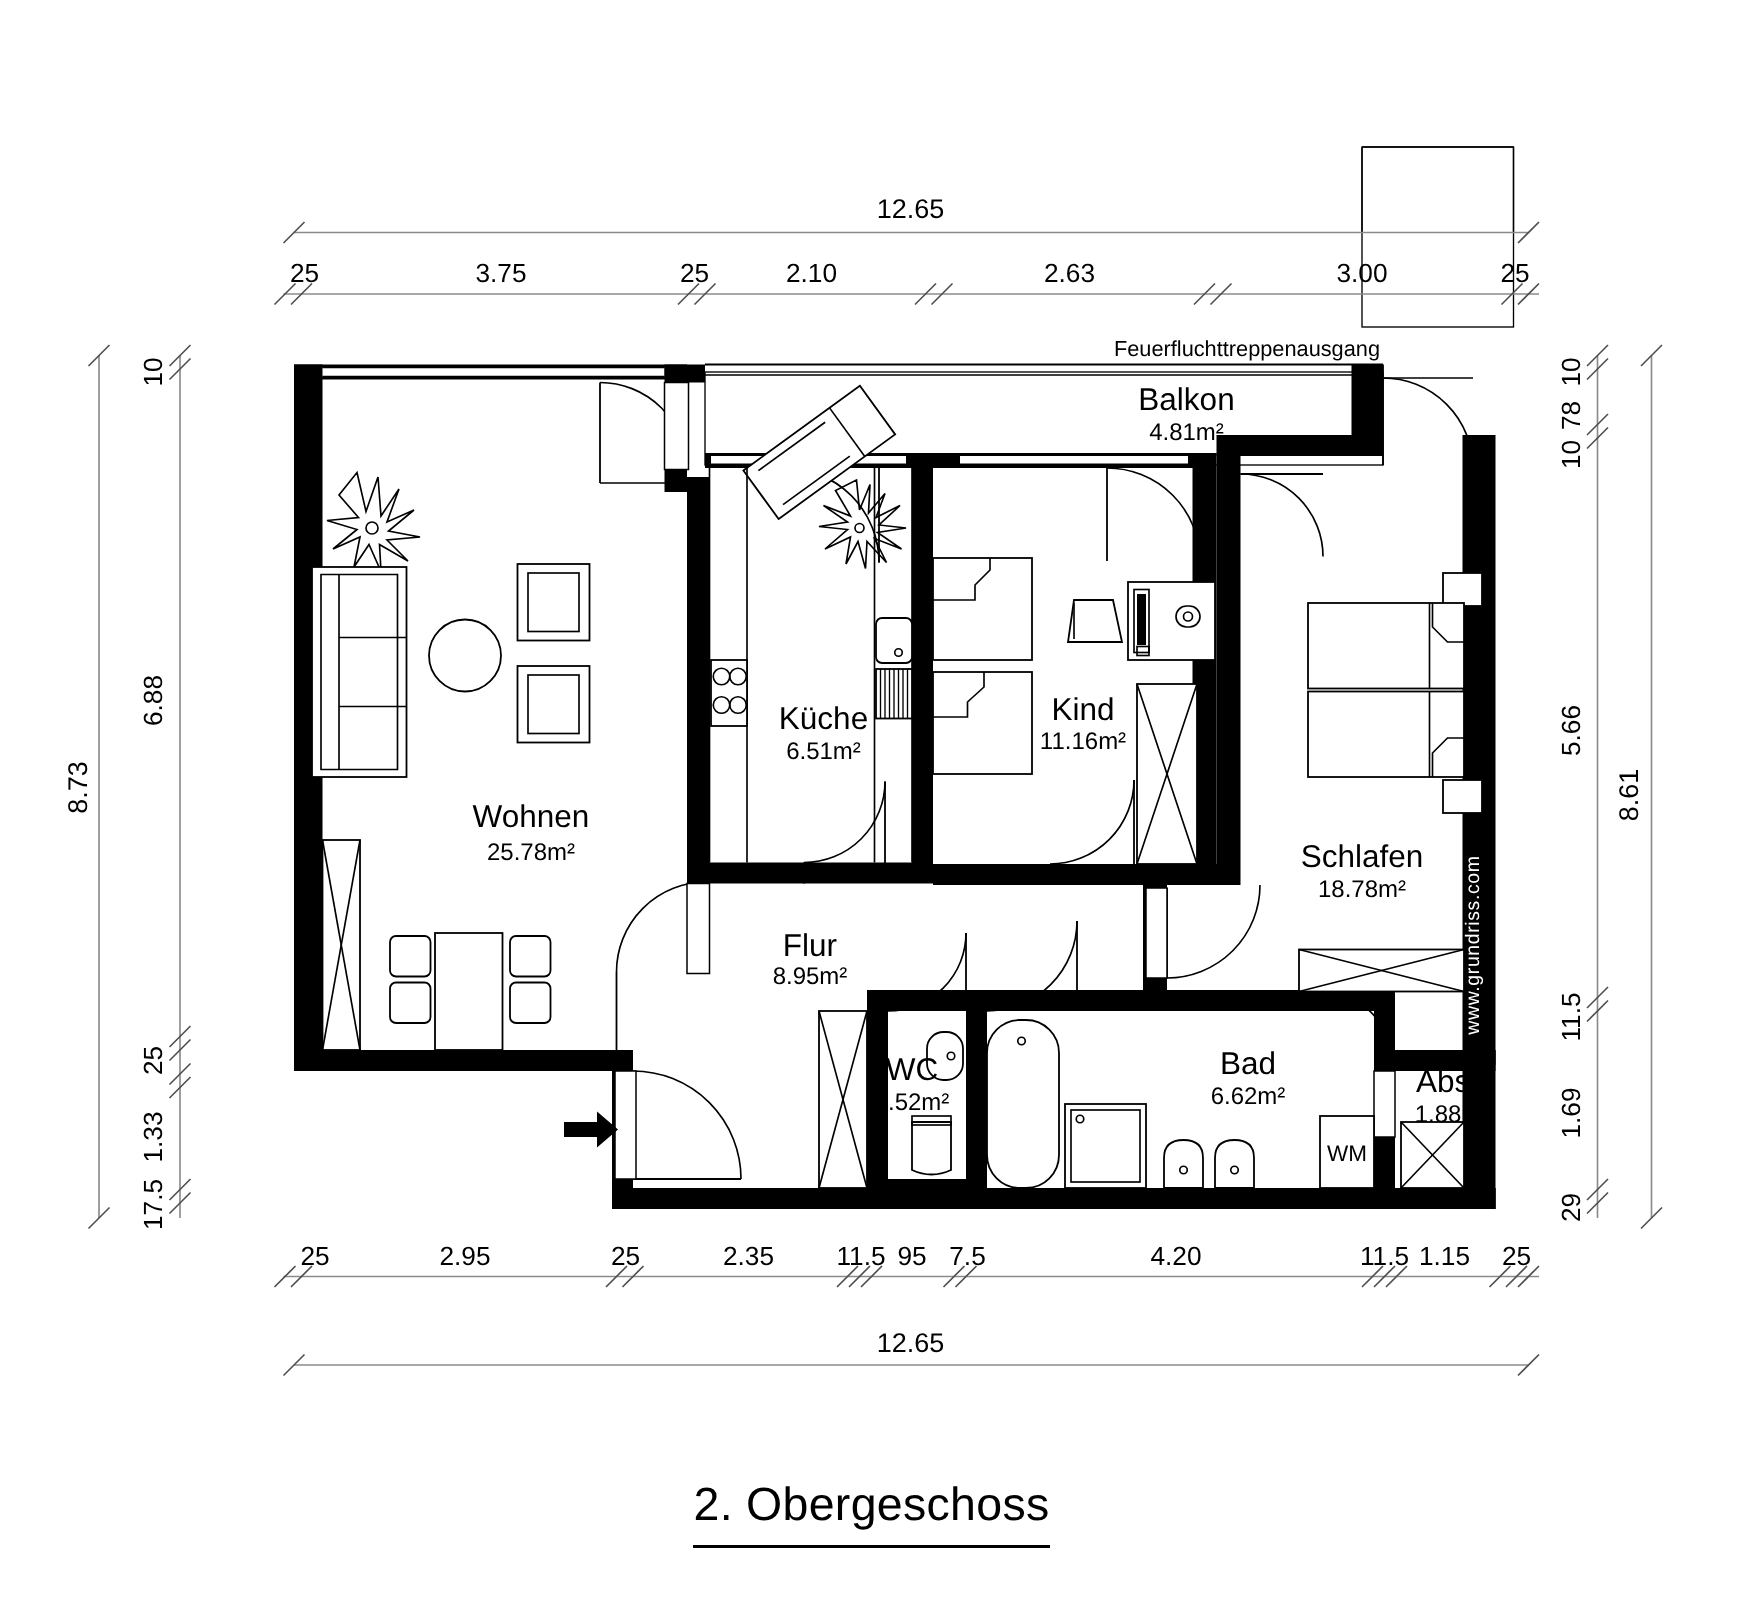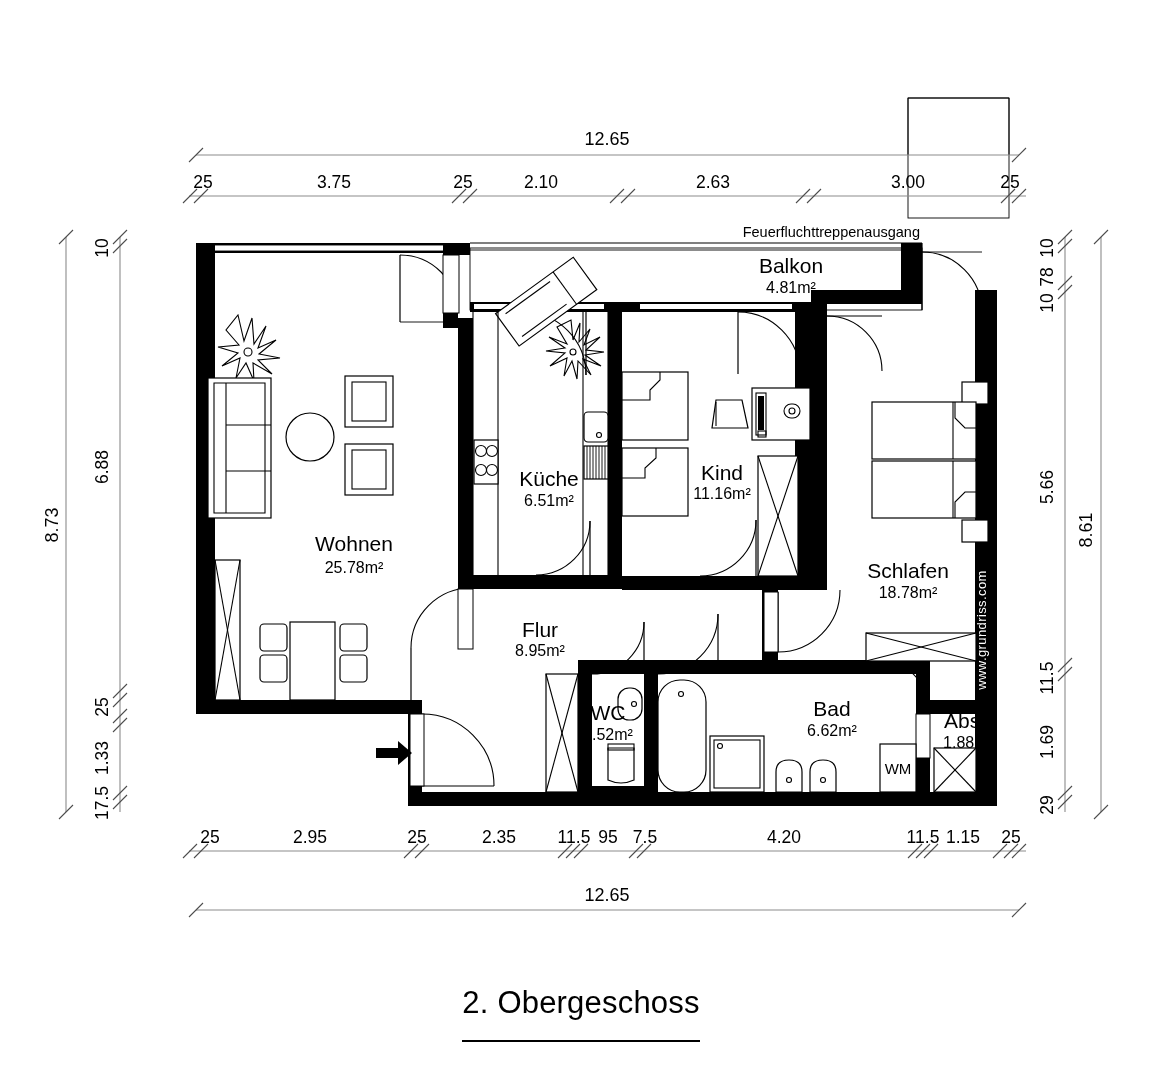--- a/index.html
+++ b/index.html
@@ -32,21 +32,21 @@
     position: absolute;
     left: 0;
     top: 985px;
     width: 1162px;
     text-align: center;
     font-size: 31px;
     letter-spacing: 0.2px;
   }
   .ttl span {
     border-bottom: 2px solid #000;
-    padding-bottom: 20px;
+    padding-bottom: 10px;
   }
   text {
     font-family: "Liberation Sans", sans-serif;
     fill: #000;
   }
   .dimtxt { font-size: 17.5px; }
   .dimtxt-big { font-size: 18px; }
   .roomname { font-size: 21px; }
   .roomarea { font-size: 16px; }
   .smalllbl { font-size: 15px; }

